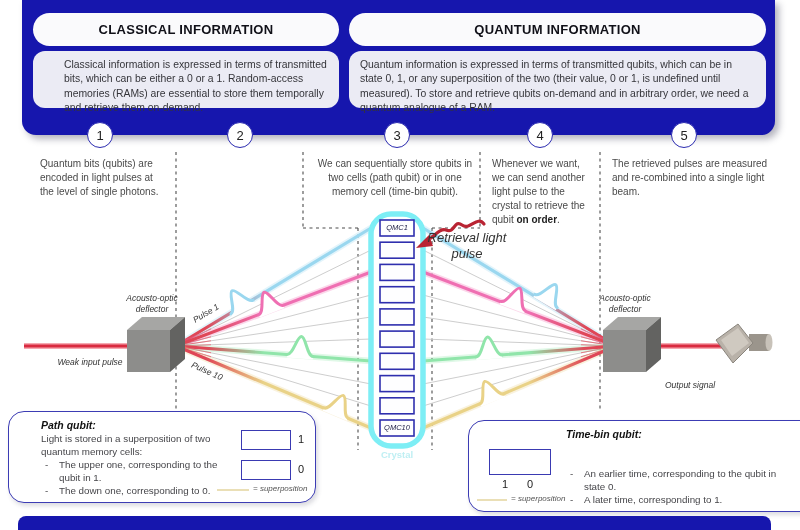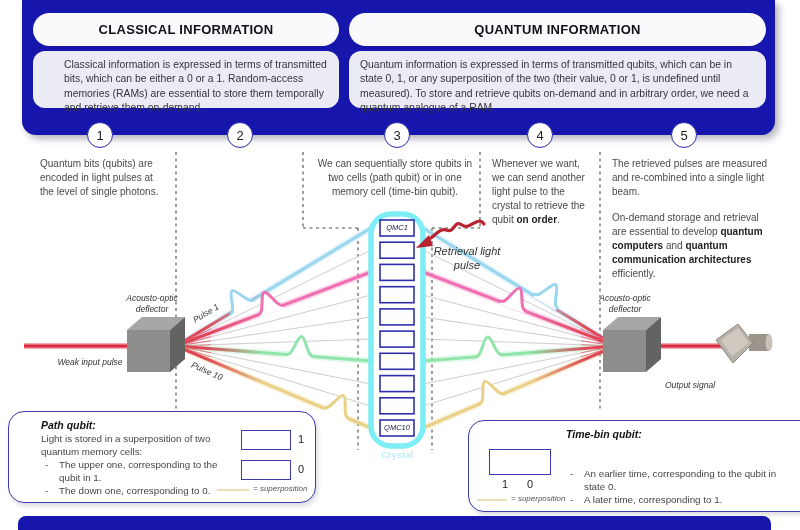--- a/index.html
+++ b/index.html
@@ -65,21 +65,20 @@
     </div>
   <div class="abs numcircle" style="left:671px;top:122px;">
       <span>5</span>
     </div>
 
   <div class="abs step" style="left:40px;top:157px;width:124px;">Quantum bits (qubits) are encoded in light pulses at the level of single photons.</div>
   <div class="abs step" style="left:316px;top:157px;width:158px;text-align:center;">We can sequentially store qubits in two cells (path qubit) or in one memory cell (time-bin qubit).</div>
   <div class="abs step" style="left:492px;top:157px;width:102px;"><span>Whenever we want, we can send another light pulse to the crystal to retrieve the qubit </span><b>on order</b><span>.</span></div>
   <div class="abs step" style="left:612px;top:157px;width:162px;">
     <div>The retrieved pulses are measured and re-combined into a single light beam.</div>
-    <div style="margin-top:12px;"><span>On-demand storage and retrieval are essential to develop </span><b>quantum computers</b><span> and </span><b>quantum communication architectures</b><span> efficiently.</span></div>
   </div>
 
   <svg width="800" height="530" viewBox="0 0 800 530">
     <defs>
       <g id="bump">
         <path d="M-13,3 L-13,0 C-7,0 -4.5,-19 0,-19 C4.5,-19 7,0 13,0 L13,3 Z" fill="#fff" stroke="none"></path>
         <path d="M-13,0 C-7,0 -4.5,-19 0,-19 C4.5,-19 7,0 13,0" fill="none" stroke="currentColor" stroke-width="3" stroke-linecap="round"></path>
       </g>
       <linearGradient id="gL1" gradientUnits="userSpaceOnUse" x1="176" y1="346" x2="371" y2="228">
         <stop offset="0" stop-color="#df4656"></stop>
@@ -268,21 +267,21 @@
       <path d="M494,458 C500,458 501,447 505,447 C509,447 510,458 514,458 M520,458 C526,458 527,447 531,447 C535,447 536,458 542,458"></path>
     </g>
   </svg>
 
   <div class="abs diaglabel" style="left:112px;top:293px;width:80px;">Acousto-optic deflector</div>
   <div class="abs diaglabel" style="left:585px;top:293px;width:80px;">Acousto-optic deflector</div>
   <div class="abs diaglabel" style="left:45px;top:357px;width:90px;">Weak input pulse</div>
   <div class="abs diaglabel" style="left:185px;top:308px;width:42px;transform:rotate(-31deg);">Pulse 1</div>
   <div class="abs diaglabel" style="left:183px;top:366px;width:48px;transform:rotate(24deg);">Pulse 10</div>
   <div class="abs diaglabel" style="left:650px;top:352px;width:80px;margin-top:28px;">Output signal</div>
-  <div class="abs diaglabel" style="left:424px;top:245px;width:86px;font-size:11px;">Retrieval light pulse</div>
+  <div class="abs diaglabel" style="left:424px;top:230px;width:86px;font-size:13px;">Retrieval light pulse</div>
   <div class="abs crystallabel" style="left:367px;top:449px;width:60px;">Crystal</div>
   <div class="abs qmclabel" style="left:372px;top:223px;width:50px;">QMC1</div>
   <div class="abs qmclabel" style="left:372px;top:423px;width:50px;">QMC10</div>
 
   <div class="abs bbox" style="left:8px;top:411px;width:306px;height:90px;">
     <div class="abs btitle" style="left:32px;top:7px;">Path qubit:</div>
     <div class="abs btext" style="left:32px;top:20px;width:196px;">Light is stored in a superposition of two quantum memory cells:</div>
     <div class="abs" style="left:36px;top:46px;width:196px;">
       <div class="bullet-row">
           <span class="bullet-dash">-</span>

